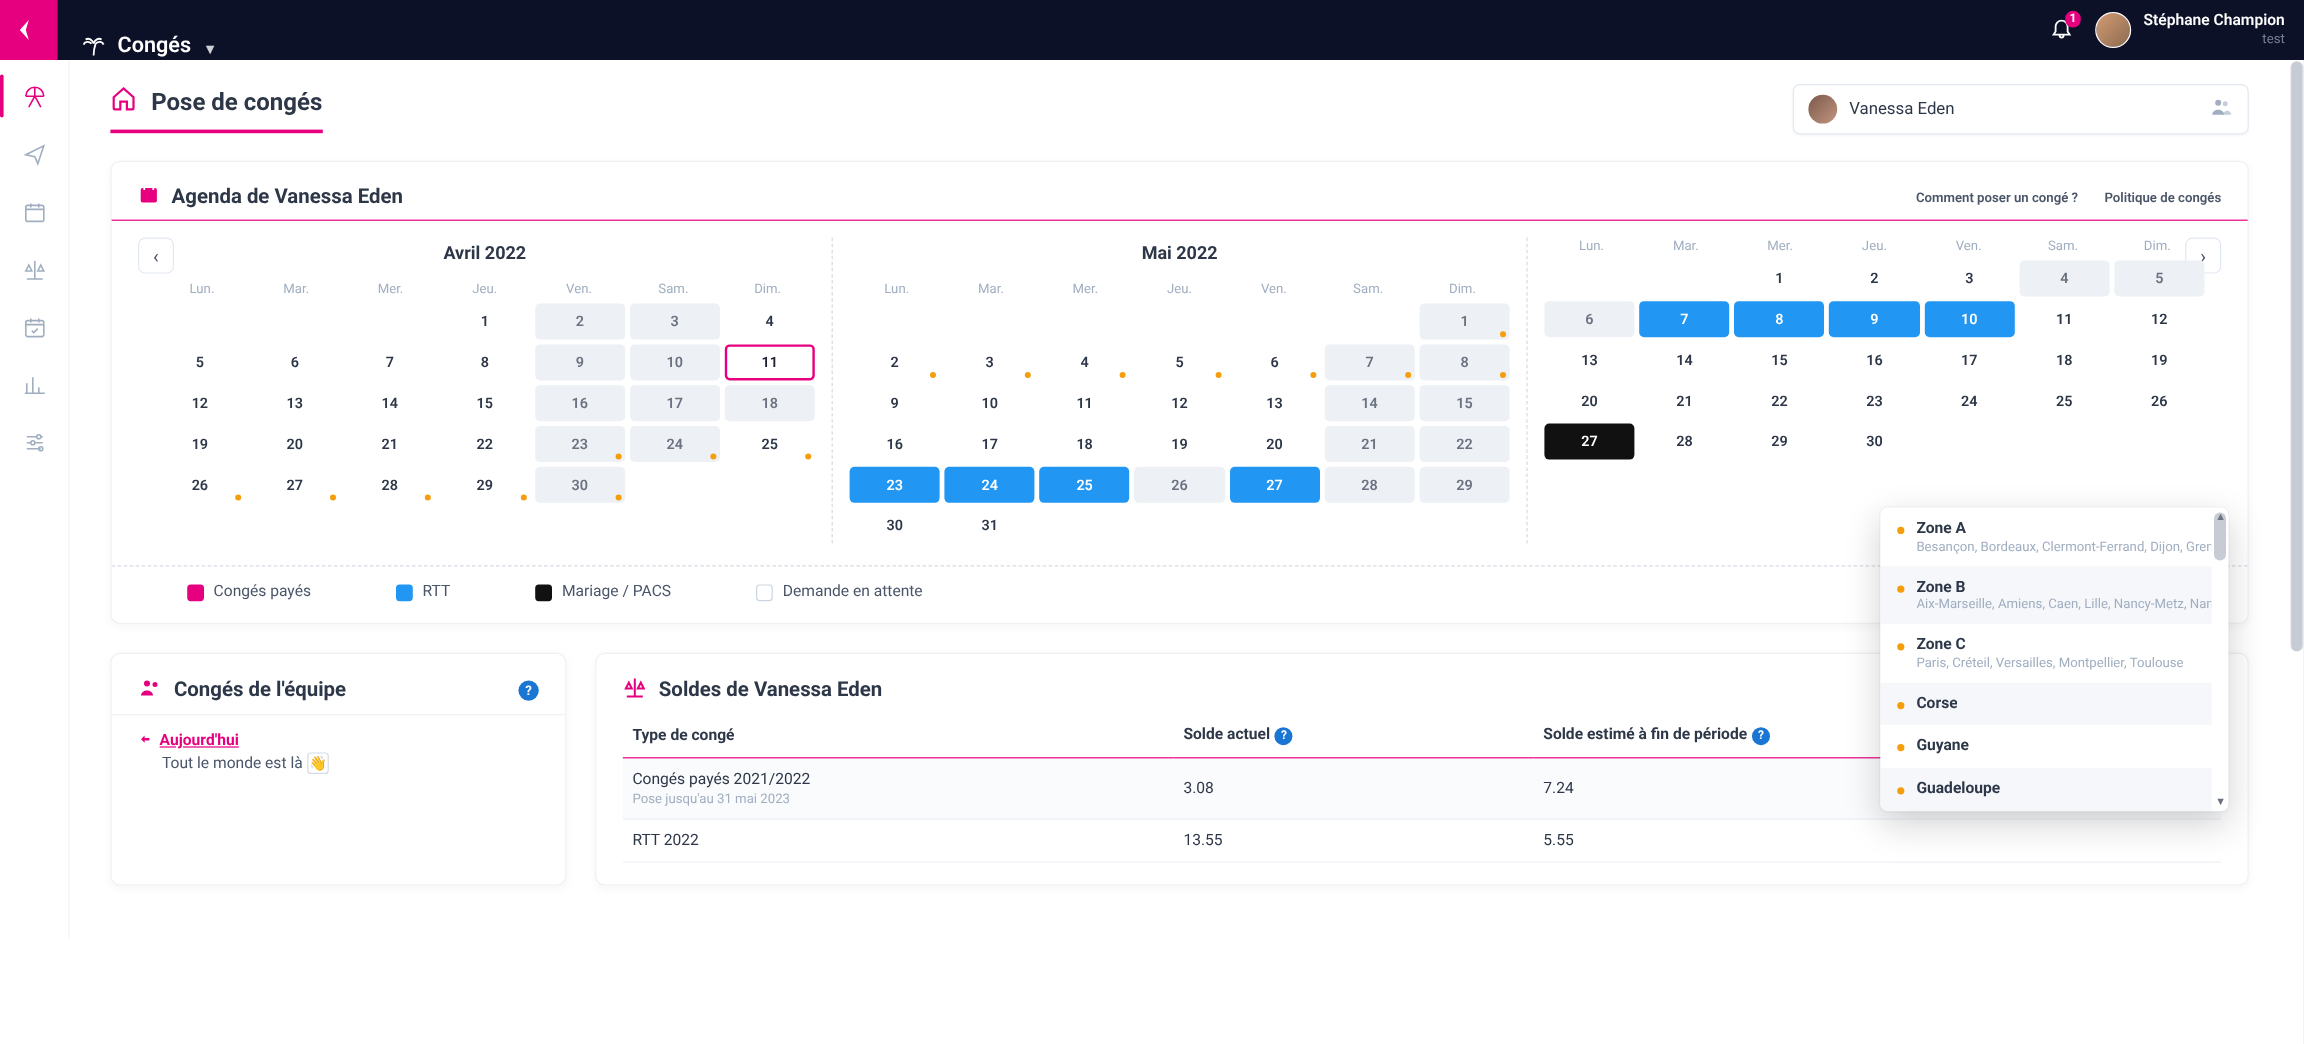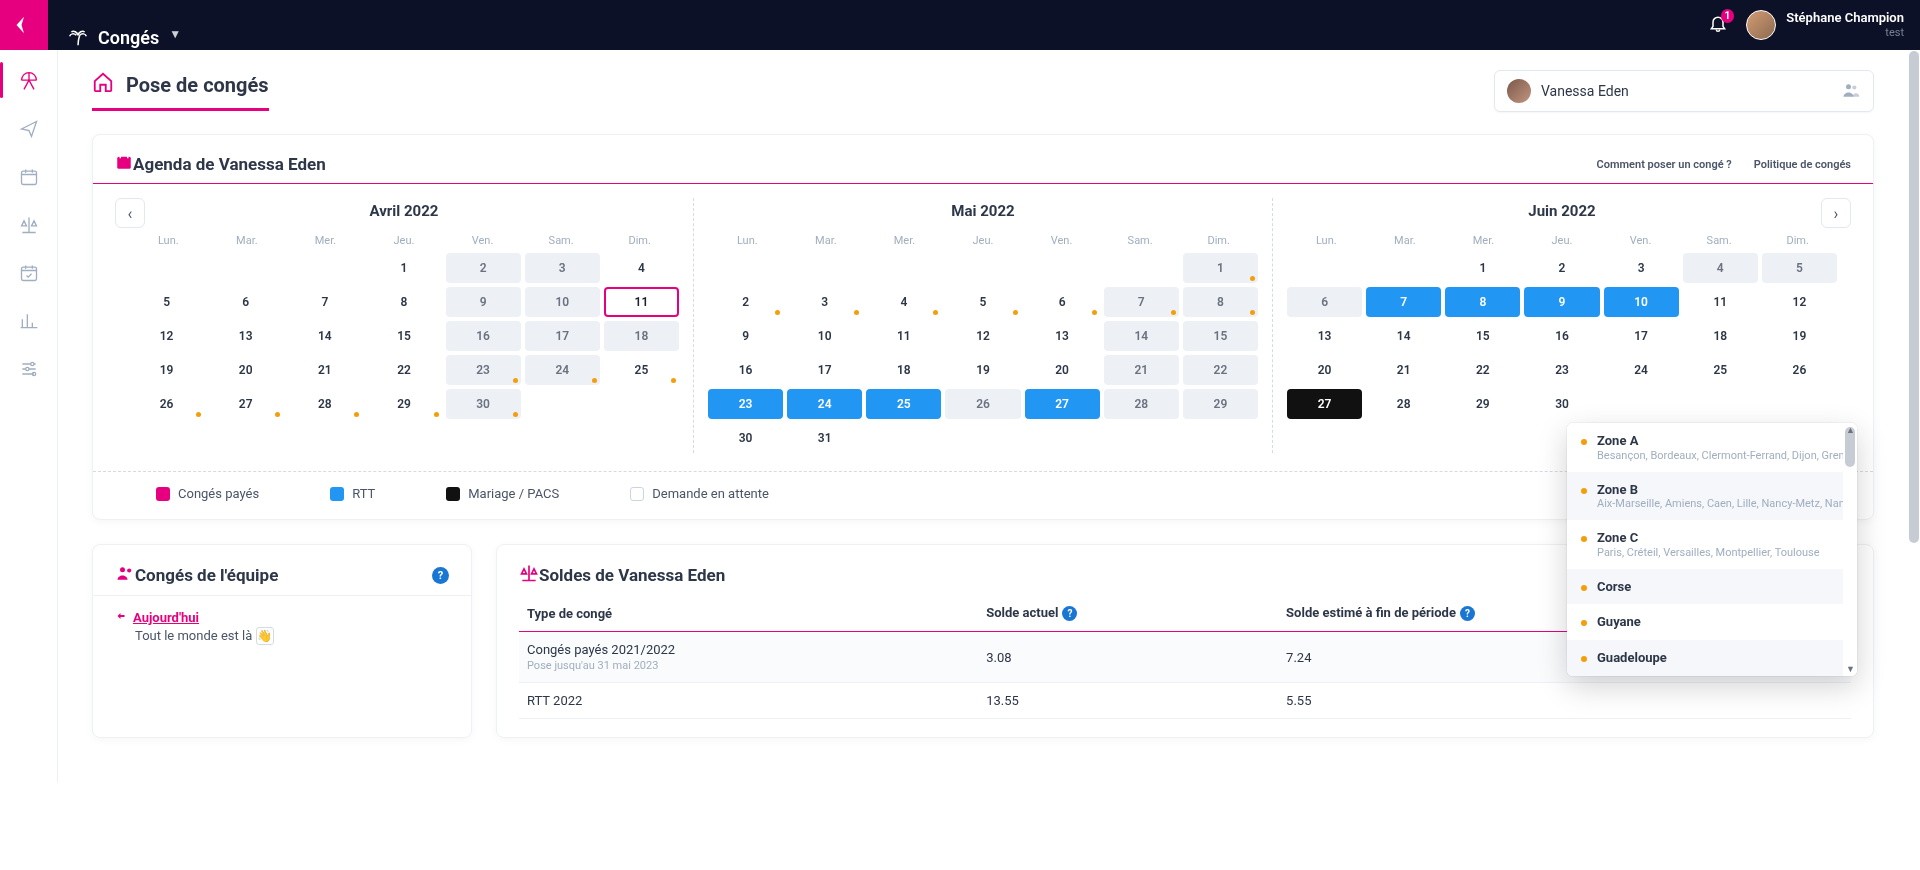--- a/index.html
+++ b/index.html
@@ -18,21 +18,21 @@
   * { box-sizing: border-box; font-family: -apple-system, BlinkMacSystemFont, 'Segoe UI', Roboto, sans-serif; }
   body { margin:0; background:#fff; color:var(--text); }
   .topbar {
     height:50px; background:var(--dark); display:flex; align-items:center;
     color:#fff; padding:0 16px 0 0;
   }
   .logo-sq {
     width:48px; height:50px; background:var(--pink); display:flex; align-items:center; justify-content:center;
   }
   .logo-sq svg { width:20px;height:20px;fill:#fff; }
-  .topbar-title { margin-left:20px; display:flex; align-items:flex-start; gap:10px; font-size:18px; font-weight:600;margin-top:24px; }
+  .topbar-title { margin-left:20px; display:flex; align-items:flex-end; gap:10px; font-size:18px; font-weight:600;margin-top:24px; }
   .topbar-title .chev { font-size:12px; opacity:.8; }
   .topbar-spacer { flex:1; }
   .bell { position:relative; margin-right:18px; }
   .bell-badge {
     position:absolute; top:-4px; right:-6px; background:var(--pink); color:#fff;
     font-size:10px; font-weight:700; border-radius:8px; padding:0 4px; line-height:14px;
   }
   .avatar { width:30px;height:30px;border-radius:50%; background:linear-gradient(135deg,#d49b74,#8b6b50); margin-right:10px; border:1px solid #fff;}
   .user-block { text-align:right; line-height:1.1; }
   .user-block .name { font-size:13px; font-weight:600; }
@@ -61,21 +61,21 @@
     display:flex; align-items:center; gap:10px; font-size:14px;
     box-shadow: 0 1px 2px rgba(0,0,0,.04);
   }
   .person-select .mini-av{width:24px;height:24px;border-radius:50%;background:linear-gradient(135deg,#7b574a,#c29680);}
   .person-select .people-ic{margin-left:auto;color:var(--light-muted);}
 
   .card {
     border:1px solid #eef0f4; border-radius:8px; box-shadow:0 2px 8px rgba(0,0,0,.04);
     padding:18px 22px; margin-bottom:24px;
   }
-  .card-head { display:flex; align-items:center; gap:0; margin-bottom:8px;}
+  .card-head { display:flex; align-items:center; gap:10px; margin-bottom:8px;}
   .card-head h2{margin:0;font-size:17px;font-weight:700;}
   .card-head .icon{color:var(--pink);}
   .card-head .right{margin-left:auto; display:flex; gap:22px; font-size:11px; font-weight:600; color:#4a5568;}
   .under-pink{border-bottom:1px solid var(--pink); margin:0 -22px 14px -22px;}
 
   
   .cal-wrap{display:flex; gap:0; position:relative;}
   .nav-arrow{
     width:30px;height:30px;border:1px solid #e2e8f0;border-radius:6px;display:flex;align-items:center;justify-content:center;
     color:#4a5568; position:absolute; top:0; background:#fff; cursor:pointer;
@@ -352,21 +352,20 @@
               <div class="day rtt">25</div>
               <div class="day off">26</div>
               <div class="day rtt">27</div>
               <div class="day off">28</div>
               <div class="day off">29</div>
               <div class="day">30</div>
               <div class="day">31</div>
             </div>
         </div>
         <div class="month">
-          <div class="m-title">Juin 2022</div>
           <div class="dow">
               <div>Lun.</div>
               <div>Mar.</div>
               <div>Mer.</div>
               <div>Jeu.</div>
               <div>Ven.</div>
               <div>Sam.</div>
               <div>Dim.</div>
             </div>
           <div class="days">

